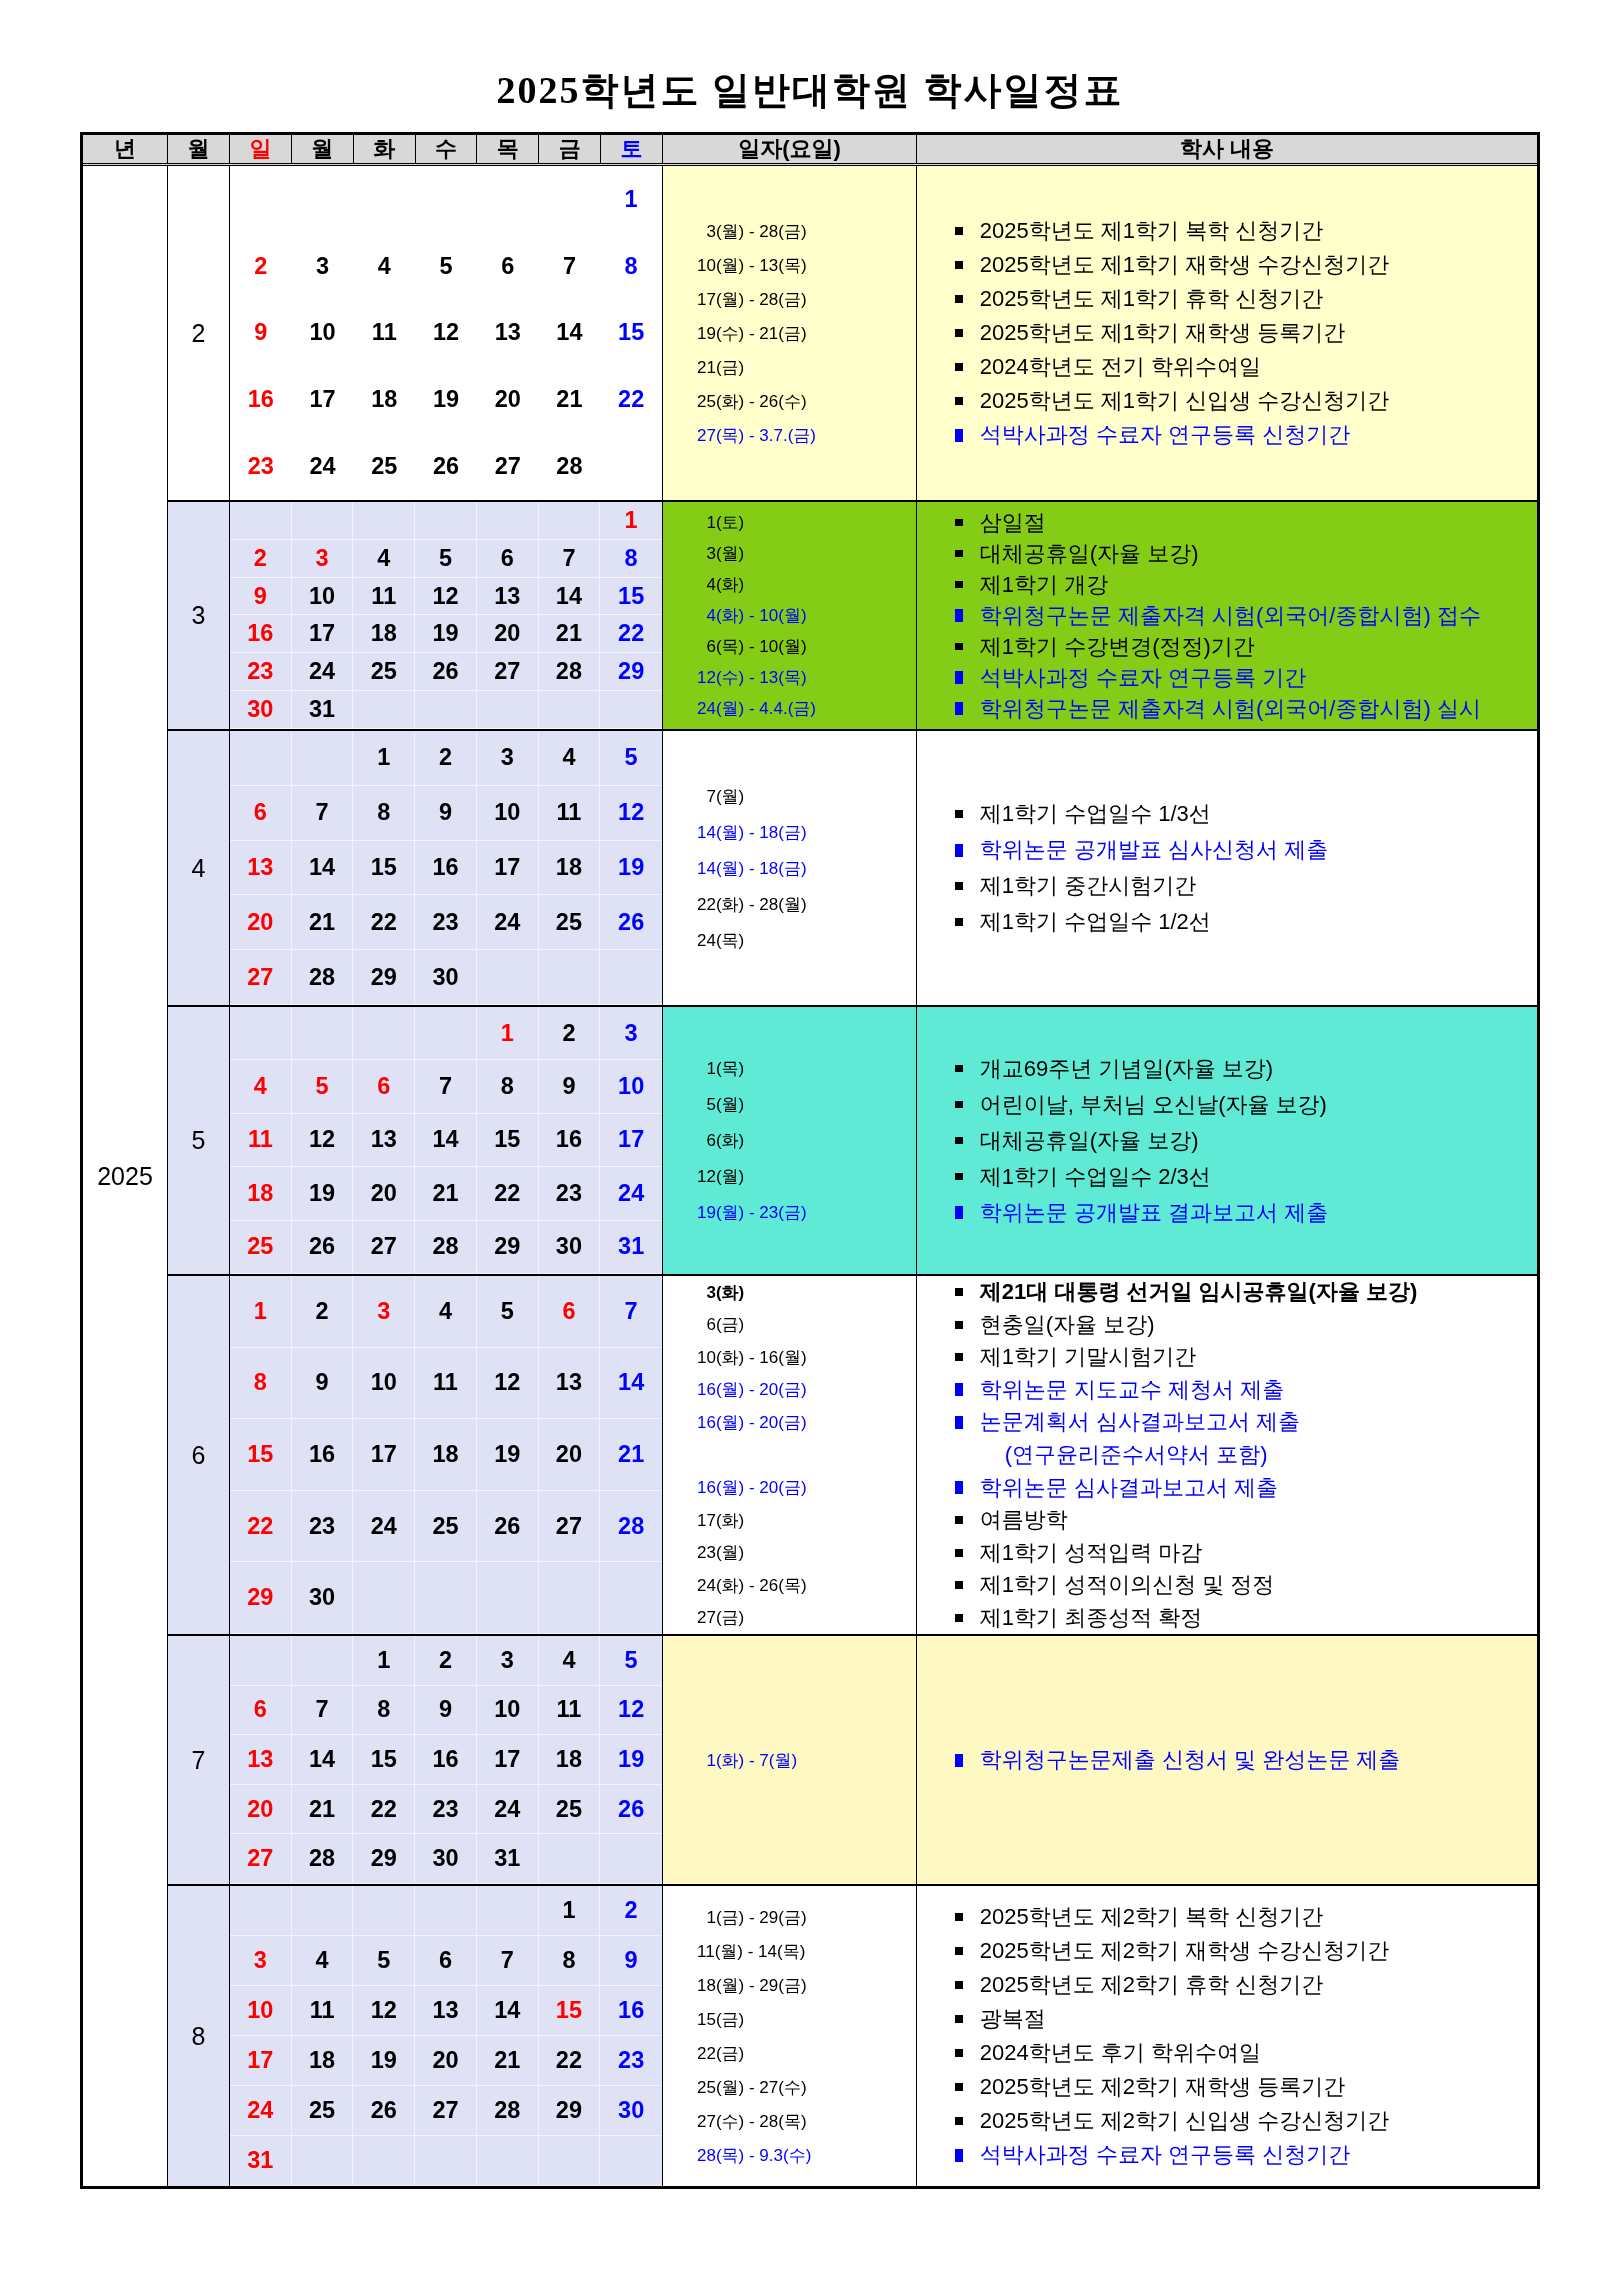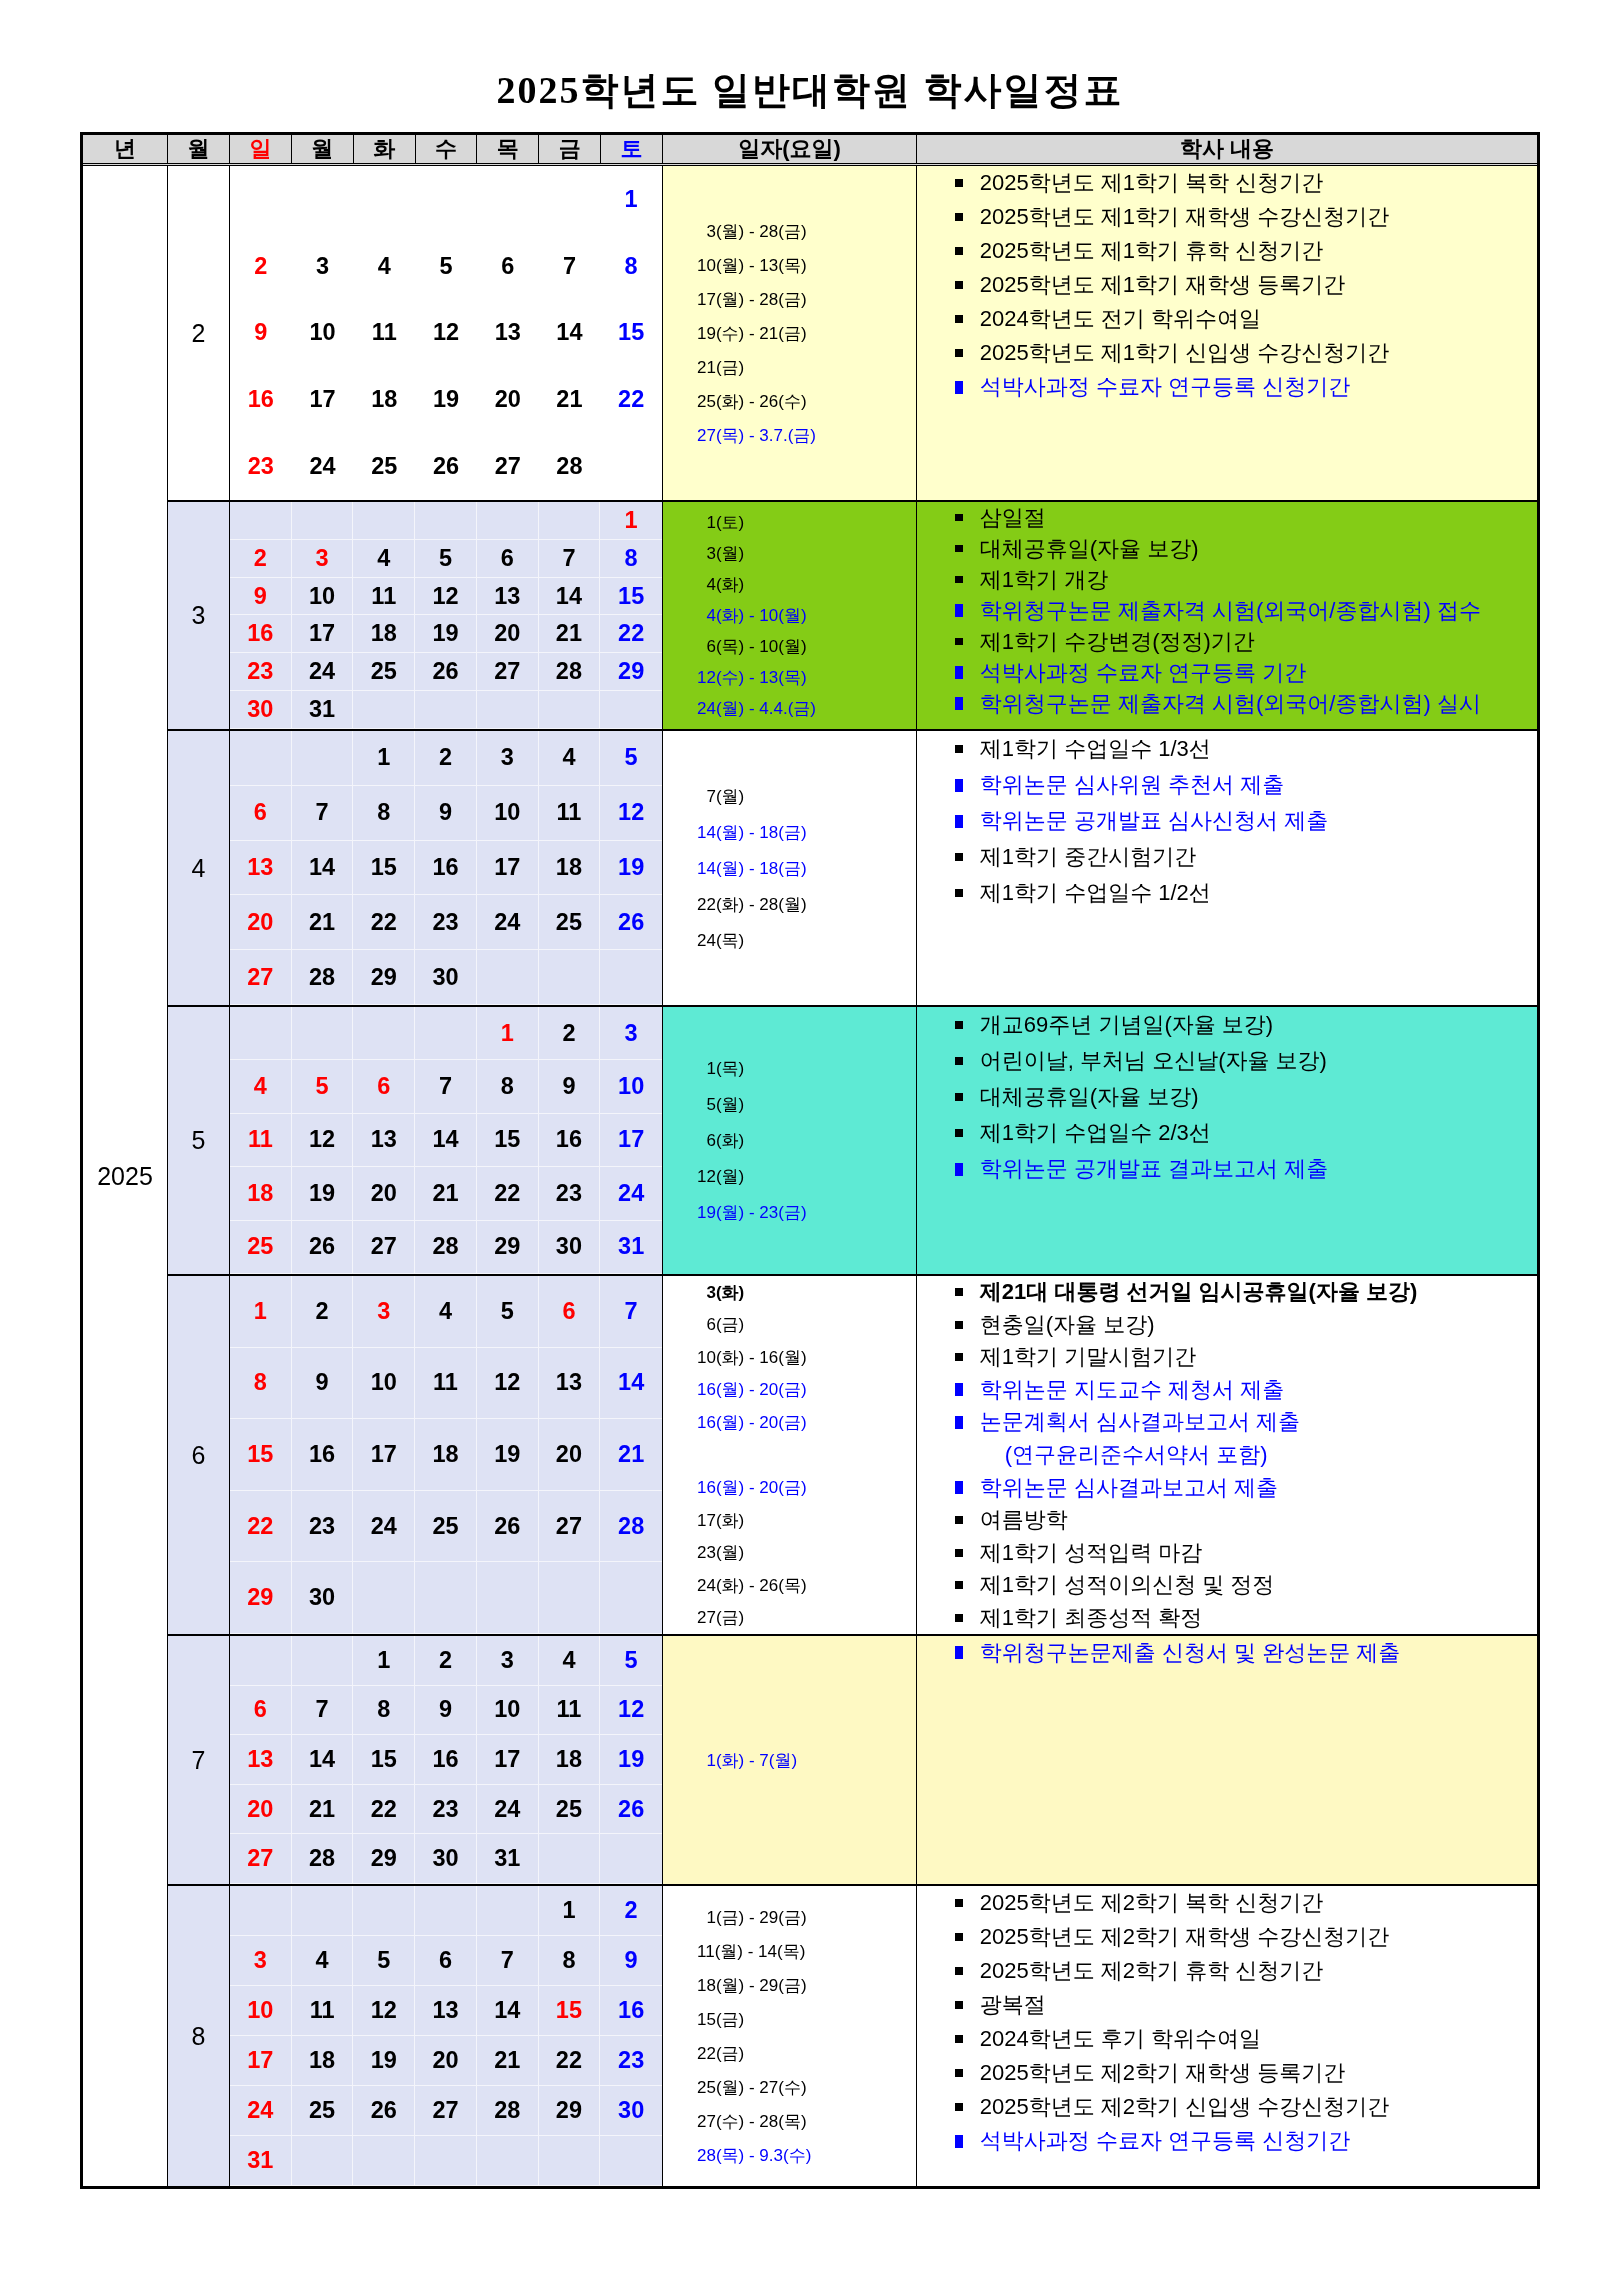--- a/index.html
+++ b/index.html
@@ -59,21 +59,21 @@
   }
   .m-cal.shaded .day-cell:nth-child(7n) { border-right:none; }
   .m-right { flex:1; display:flex; }
   .m-dates {
     width:254px; border-right:1.3px solid #000; padding-left:34px;
     display:flex; flex-direction:column; justify-content:center;
     font-size:17px;
   }
   .m-content {
     flex:1; padding-left:38px;
-    display:flex; flex-direction:column; 
+    display:flex; flex-direction:column; justify-content:center;
     font-size:22px;
   }
   .line { height:var(--lh,33px); display:flex; align-items:center; white-space:nowrap; }
   .bullet {
     display:inline-block; width:7.8px; height:7.8px; background:currentColor;
     margin-right:17px; flex:none;
   }
   .c-blue .bullet { height:13px; }
   .bullet.ghost { background:transparent; }
   .indent-cont { padding-left:25px; }
@@ -322,24 +322,20 @@
               <div class="line c-black">22(화) - 28(월)</div>
               <div class="line c-black">24(목)</div>
             </div>
             <div class="m-content" style="--lh: 36px;">
               <div class="line c-black">
                 <span class="bullet"></span>
                 <span>제1학기 수업일수 1/3선</span>
               </div>
               <div class="line c-blue">
                 <span class="bullet"></span>
-                <span>학위논문 심사위원 추천서 제출</span>
-              </div>
-              <div class="line c-blue">
-                <span class="bullet"></span>
                 <span>학위논문 공개발표 심사신청서 제출</span>
               </div>
               <div class="line c-black">
                 <span class="bullet"></span>
                 <span>제1학기 중간시험기간</span>
               </div>
               <div class="line c-black">
                 <span class="bullet"></span>
                 <span>제1학기 수업일수 1/2선</span>
               </div>

